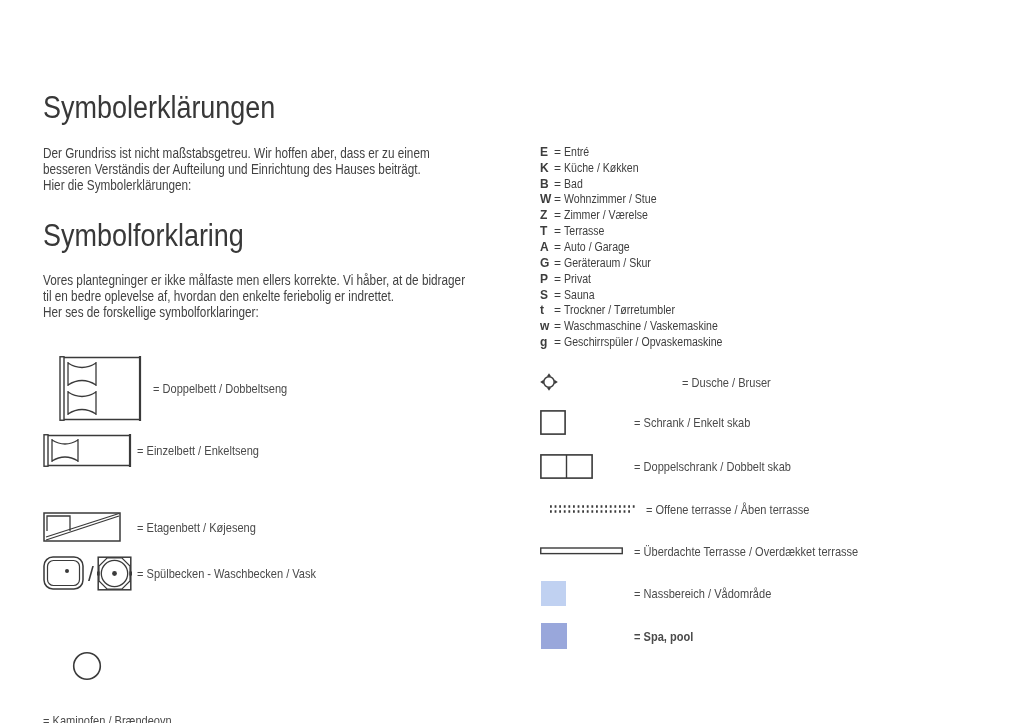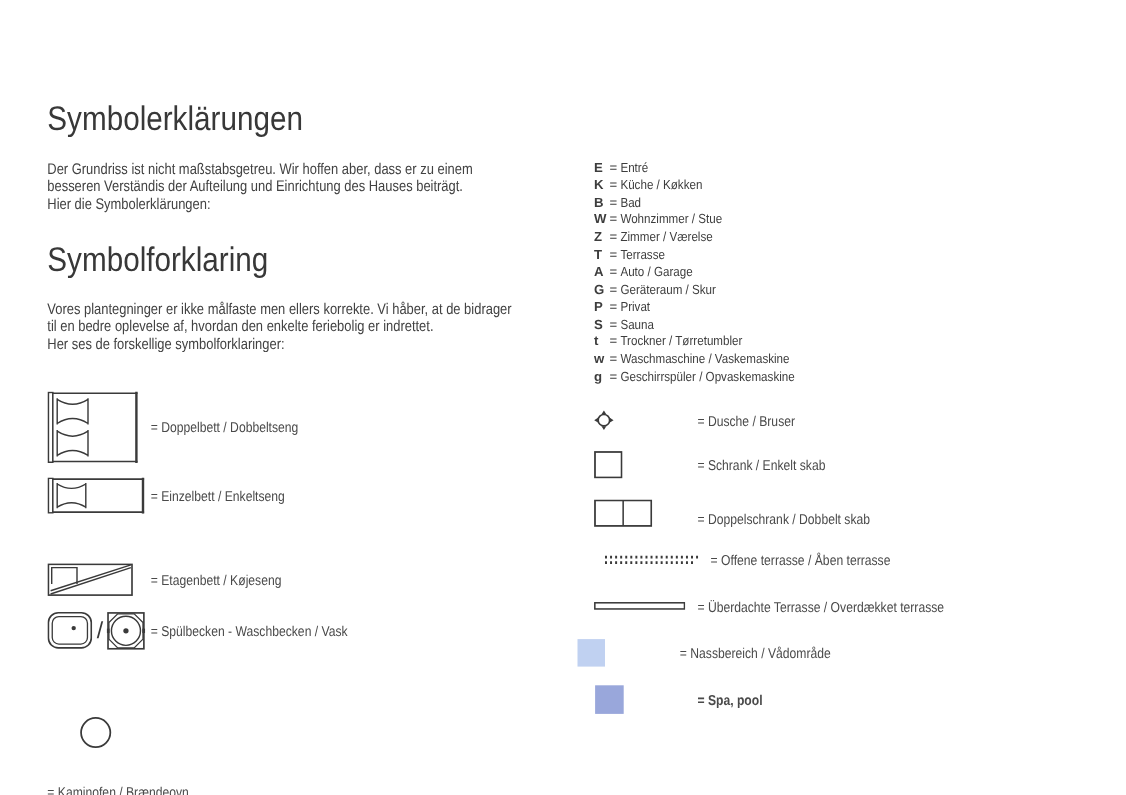--- a/index.html
+++ b/index.html
@@ -117,21 +117,21 @@
       <span class="eq">=</span>
       <span class="desc">Waschmaschine / Vaskemaskine</span>
     </div>
     <div class="letter-row">
       <span class="ltr">g</span>
       <span class="eq">=</span>
       <span class="desc">Geschirrspüler / Opvaskemaskine</span>
     </div>
   </div>
 
-  <div class="sym-row" style="left:43px; top:356px; height:65px;align-items:center;">
+  <div class="sym-row" style="left:59px; top:356px; height:65px;align-items:center;">
     <span class="icon-slot">
       <svg width="84" height="65" viewBox="0 0 84 65">
         <rect class="stroke" x="1" y="0.75" width="4" height="63.5" stroke-width="1.4"></rect>
         <line class="stroke" x1="5" y1="1.5" x2="82" y2="1.5" stroke-width="1.5"></line>
         <line class="stroke" x1="5" y1="63.5" x2="82" y2="63.5" stroke-width="1.5"></line>
         <line class="stroke" x1="81" y1="0" x2="81" y2="65" stroke-width="2.2"></line>
         <path class="stroke" stroke-width="1.3" d="M9,6 V30 M37,6 V30 M9,7 Q23,16 37,7 M9,29 Q23,20 37,29"></path>
         <path class="stroke" stroke-width="1.3" d="M9,35 V59 M37,35 V59 M9,36 Q23,45 37,36 M9,58 Q23,49 37,58"></path>
       </svg>
     </span>
@@ -190,21 +190,21 @@
 
   <div class="sym-row" style="left:43px; top:619px; height:30px;flex-direction:column;">
     <span class="icon-slot">
       <svg width="30" height="30" viewBox="0 0 30 30">
         <circle class="stroke" cx="15" cy="15" r="13.3" stroke-width="1.6"></circle>
       </svg>
     </span>
     <span class="lbl">= Kaminofen / Brændeovn</span>
   </div>
 
-  <div class="sym-row" style="left:538px; top:371px; height:22px;">
+  <div class="sym-row" style="left:538px; top:371px; height:22px;gap:48px;">
     <span class="icon-slot" style="width:96px; flex-basis:96px;">
       <svg width="22" height="22" viewBox="0 0 22 22">
         <circle class="stroke" cx="11" cy="11" r="5.2" stroke-width="1.5"></circle>
         <polygon class="fillink" points="8.8,5.6 11,2.2 13.2,5.6"></polygon>
         <polygon class="fillink" points="8.8,16.4 11,19.8 13.2,16.4"></polygon>
         <polygon class="fillink" points="5.6,8.8 2.2,11 5.6,13.2"></polygon>
         <polygon class="fillink" points="16.4,8.8 19.8,11 16.4,13.2"></polygon>
       </svg>
     </span>
     <span class="lbl">= Dusche / Bruser</span>
@@ -212,21 +212,21 @@
 
   <div class="sym-row" style="left:540px; top:410px; height:25px;">
     <span class="icon-slot">
       <svg width="26" height="25" viewBox="0 0 26 25">
         <rect class="stroke" x="0.9" y="0.9" width="24.2" height="23.2" stroke-width="1.6"></rect>
       </svg>
     </span>
     <span class="lbl">= Schrank / Enkelt skab</span>
   </div>
 
-  <div class="sym-row" style="left:540px; top:454px; height:25px;align-items:flex-end;">
+  <div class="sym-row" style="left:540px; top:454px; height:25px;">
     <span class="icon-slot">
       <svg width="53" height="25" viewBox="0 0 53 25">
         <rect class="stroke" x="0.9" y="0.9" width="51.2" height="23.2" stroke-width="1.6"></rect>
         <line class="stroke" x1="26.5" y1="1" x2="26.5" y2="24" stroke-width="1.4"></line>
       </svg>
     </span>
     <span class="lbl">= Doppelschrank / Dobbelt skab</span>
   </div>
 
   <div class="sym-row" style="left:550px; top:504px; height:10px;">
@@ -241,21 +241,21 @@
 
   <div class="sym-row" style="left:540px; top:547px; height:8px;">
     <span class="icon-slot">
       <svg width="83" height="8" viewBox="0 0 83 8">
         <rect class="stroke" x="0.75" y="1" width="81.5" height="5.6" stroke-width="1.4"></rect>
       </svg>
     </span>
     <span class="lbl">= Überdachte Terrasse / Overdækket terrasse</span>
   </div>
 
-  <div class="sym-row" style="left:525px; top:581px; height:25px;">
+  <div class="sym-row" style="left:541px; top:581px; height:25px;">
     <span class="icon-slot" style="width:93px; flex-basis:93px;">
       <span class="swatch" style="width: 25px; height: 25px; background: rgb(192, 209, 241);"></span>
     </span>
     <span class="lbl">= Nassbereich / Vådområde</span>
   </div>
 
   <div class="sym-row" style="left:541px; top:623px; height:26px;font-weight:bold;">
     <span class="icon-slot" style="width:93px; flex-basis:93px;">
       <span class="swatch" style="width: 26px; height: 26px; background: rgb(153, 167, 219);"></span>
     </span>

